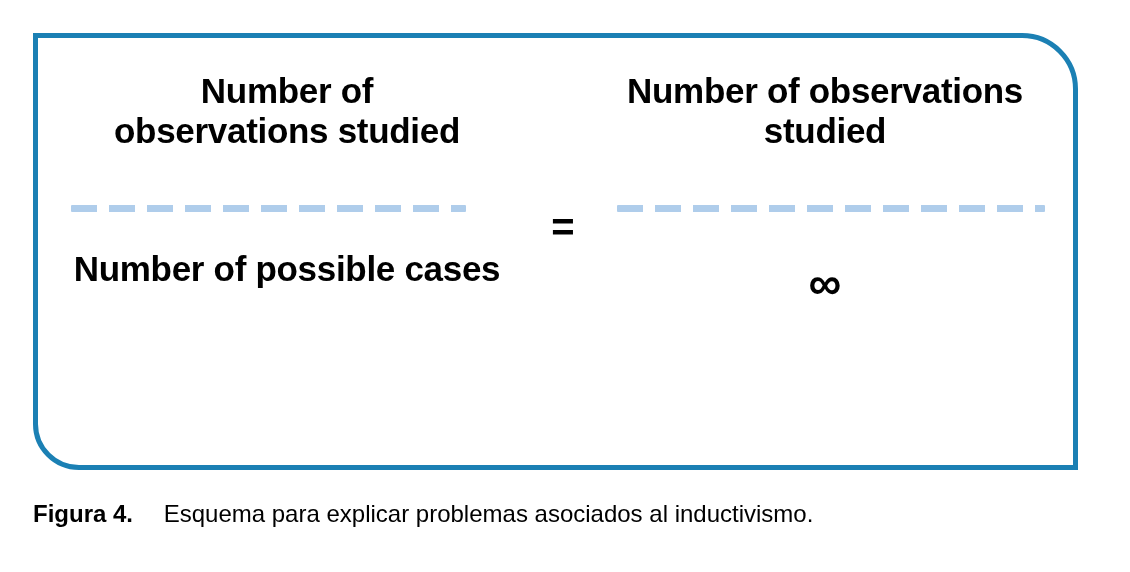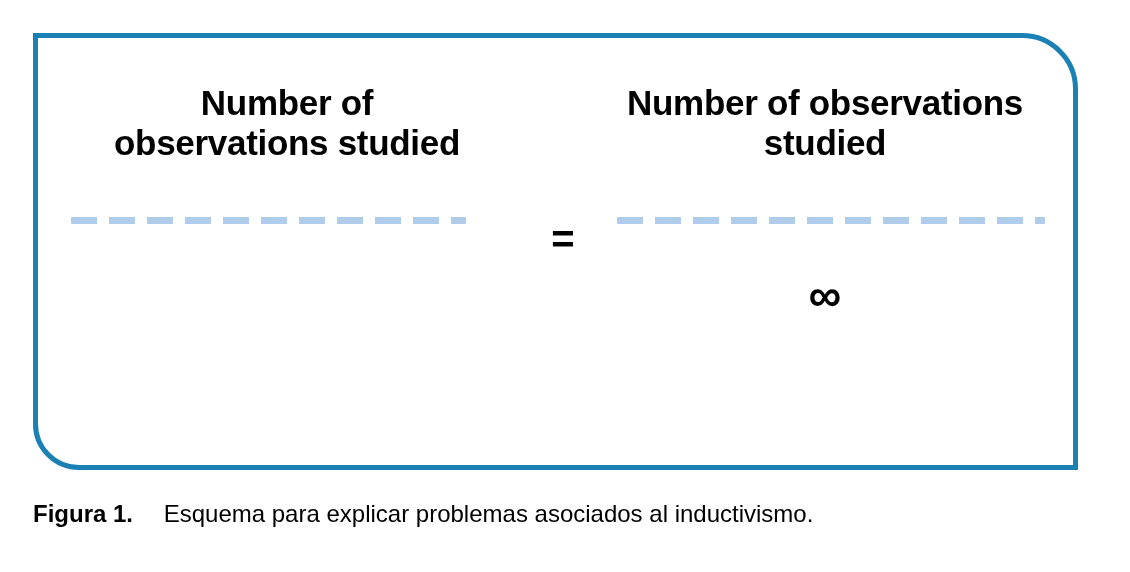--- a/index.html
+++ b/index.html
@@ -29,21 +29,21 @@
     border-top-right-radius: 56px;
     border-bottom-left-radius: 46px;
     border-bottom-right-radius: 0;
     background: #ffffff;
   }
 
   
   #equation {
     position: absolute;
     left: 33px;
-    top: 45px;
+    top: 33px;
     width: 1045px;
     height: 346px;
     display: flex;
     align-items: flex-start;
     justify-content: flex-start;
     pointer-events: none;
     padding-left: 40px;
   }
 
   .fraction {
@@ -129,27 +129,28 @@
 </head>
 <body>
 
 <div id="figure-frame"></div>
 
 <div id="equation">
 
   <div class="fraction left">
     <div class="numerator">Number of observations studied</div>
     <div class="frac-bar"></div>
+    <div class="denominator">Number of possible cases</div>
   </div>
 
   <div id="equals-sign">=</div>
 
   <div class="fraction right">
     <div class="numerator">Number of observations studied</div>
     <div class="frac-bar"></div>
     <div class="denominator infinity">∞</div>
   </div>
 
 </div>
 
 <div id="caption">
-  <span class="cap-label">Figura 1.</span><span class="cap-text"> Esquema para explicar problemas asociados al inductivismo.</span>
+  <span class="cap-label">Figura 4.</span><span class="cap-text"> Esquema para explicar problemas asociados al inductivismo.</span>
 </div>
 
 </body></html>

